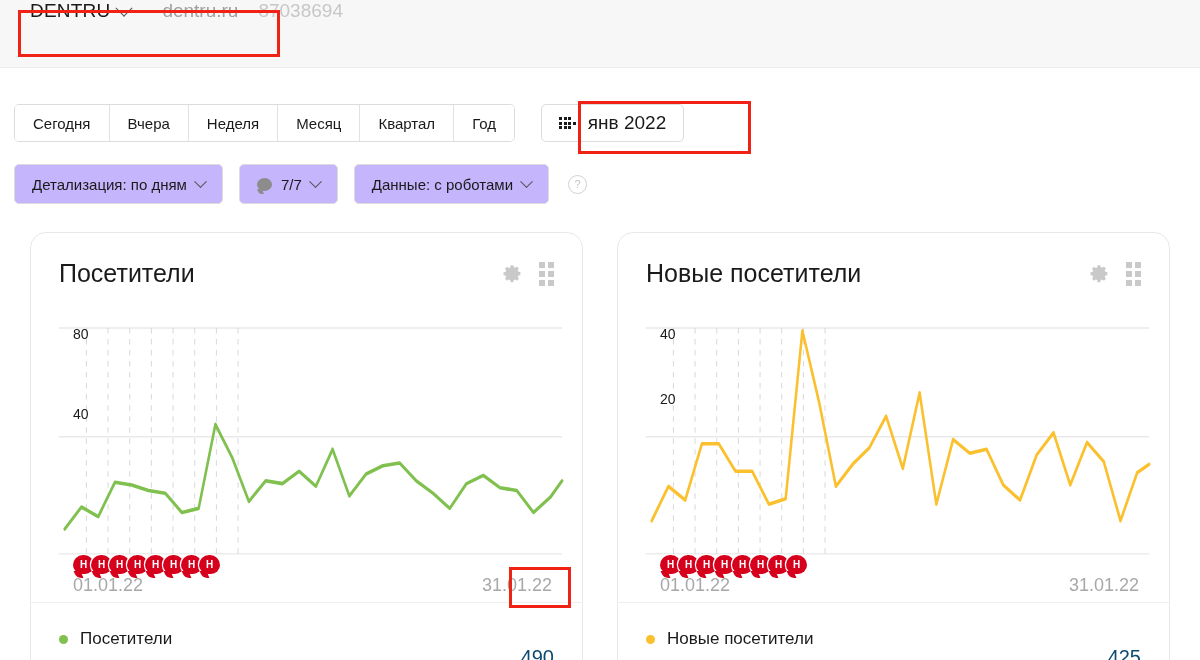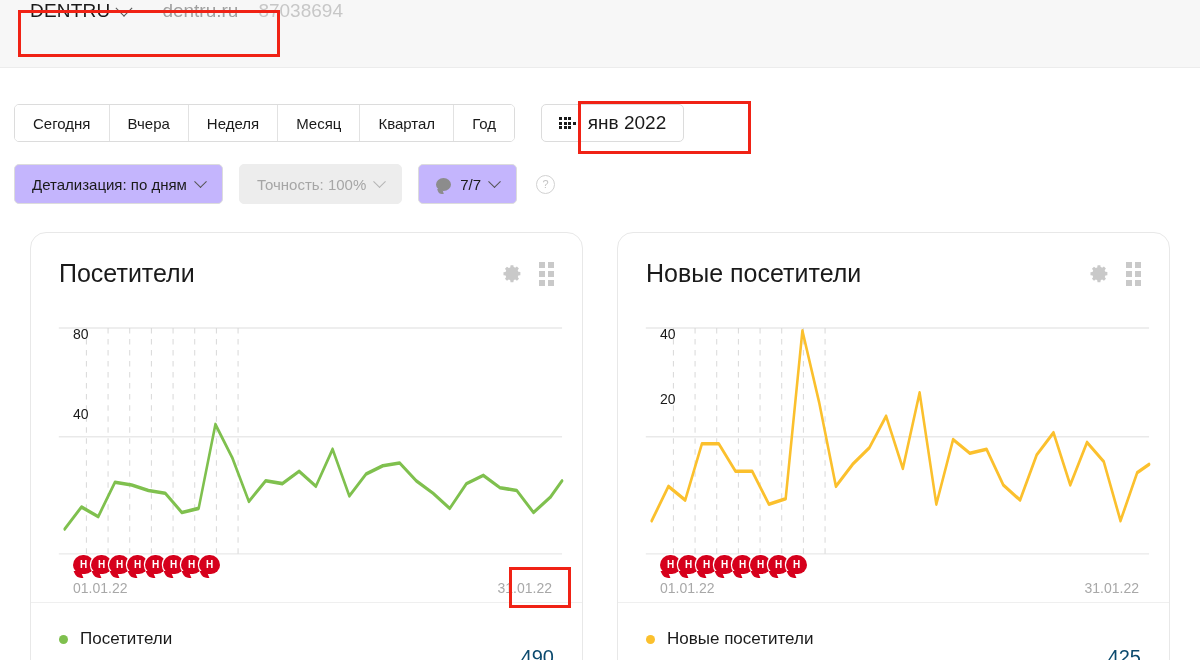--- a/index.html
+++ b/index.html
@@ -238,21 +238,21 @@
 
   .axis-label {
     position: absolute;
     font-size: 14px;
     color: #1a1a1a;
     left: 26px;
   }
   .date-label {
     position: absolute;
     bottom: 6px;
-    font-size: 14px;
+    font-size: 18px;
     color: #a8a8a8;
   }
   .date-label.left { left: 26px; }
   .date-label.right { right: 14px; }
 
   
   .holidays {
     position: absolute;
     left: 26px;
     bottom: 28px;
@@ -364,31 +364,31 @@
       <span>янв 2022</span>
     </button>
   </div>
 
   <div class="row-filters">
     <div class="pill">
       <span>Детализация: по дням</span>
       <span class="chev small"></span>
     </div>
 
-    <div class="pill disabled">
-      <span>Точность: 100%</span>
-      <span class="chev small"></span>
-    </div>
 
     <div class="pill">
       <span class="bubble-icon"></span>
       <span>7/7</span>
       <span class="chev small"></span>
     </div>
 
+    <div class="pill">
+      <span>Данные: с роботами</span>
+      <span class="chev small"></span>
+    </div>
 
     <div class="help-icon">?</div>
   </div>
 </div>
 
 <div class="cards">
 
   <div class="card">
     <div class="card-head">
       <h2 class="card-title">Посетители</h2>

